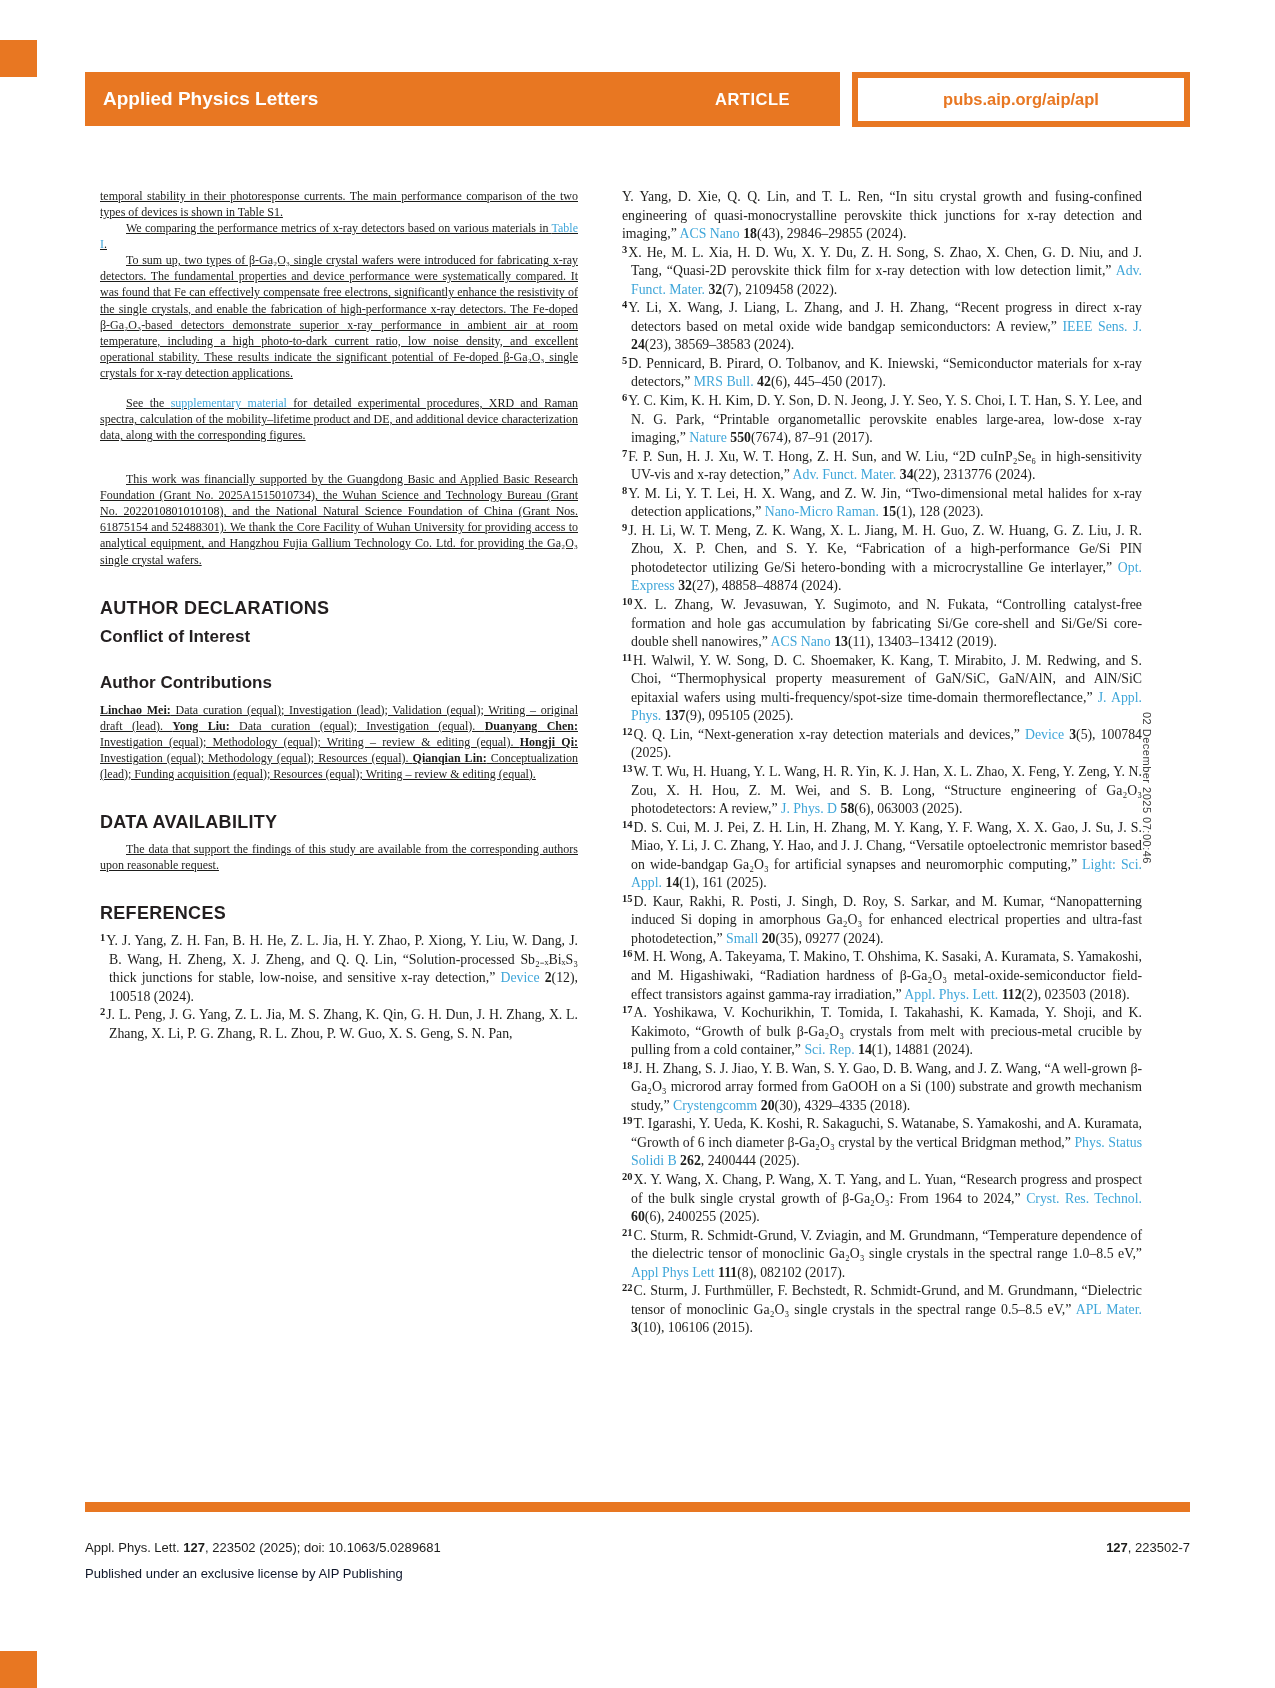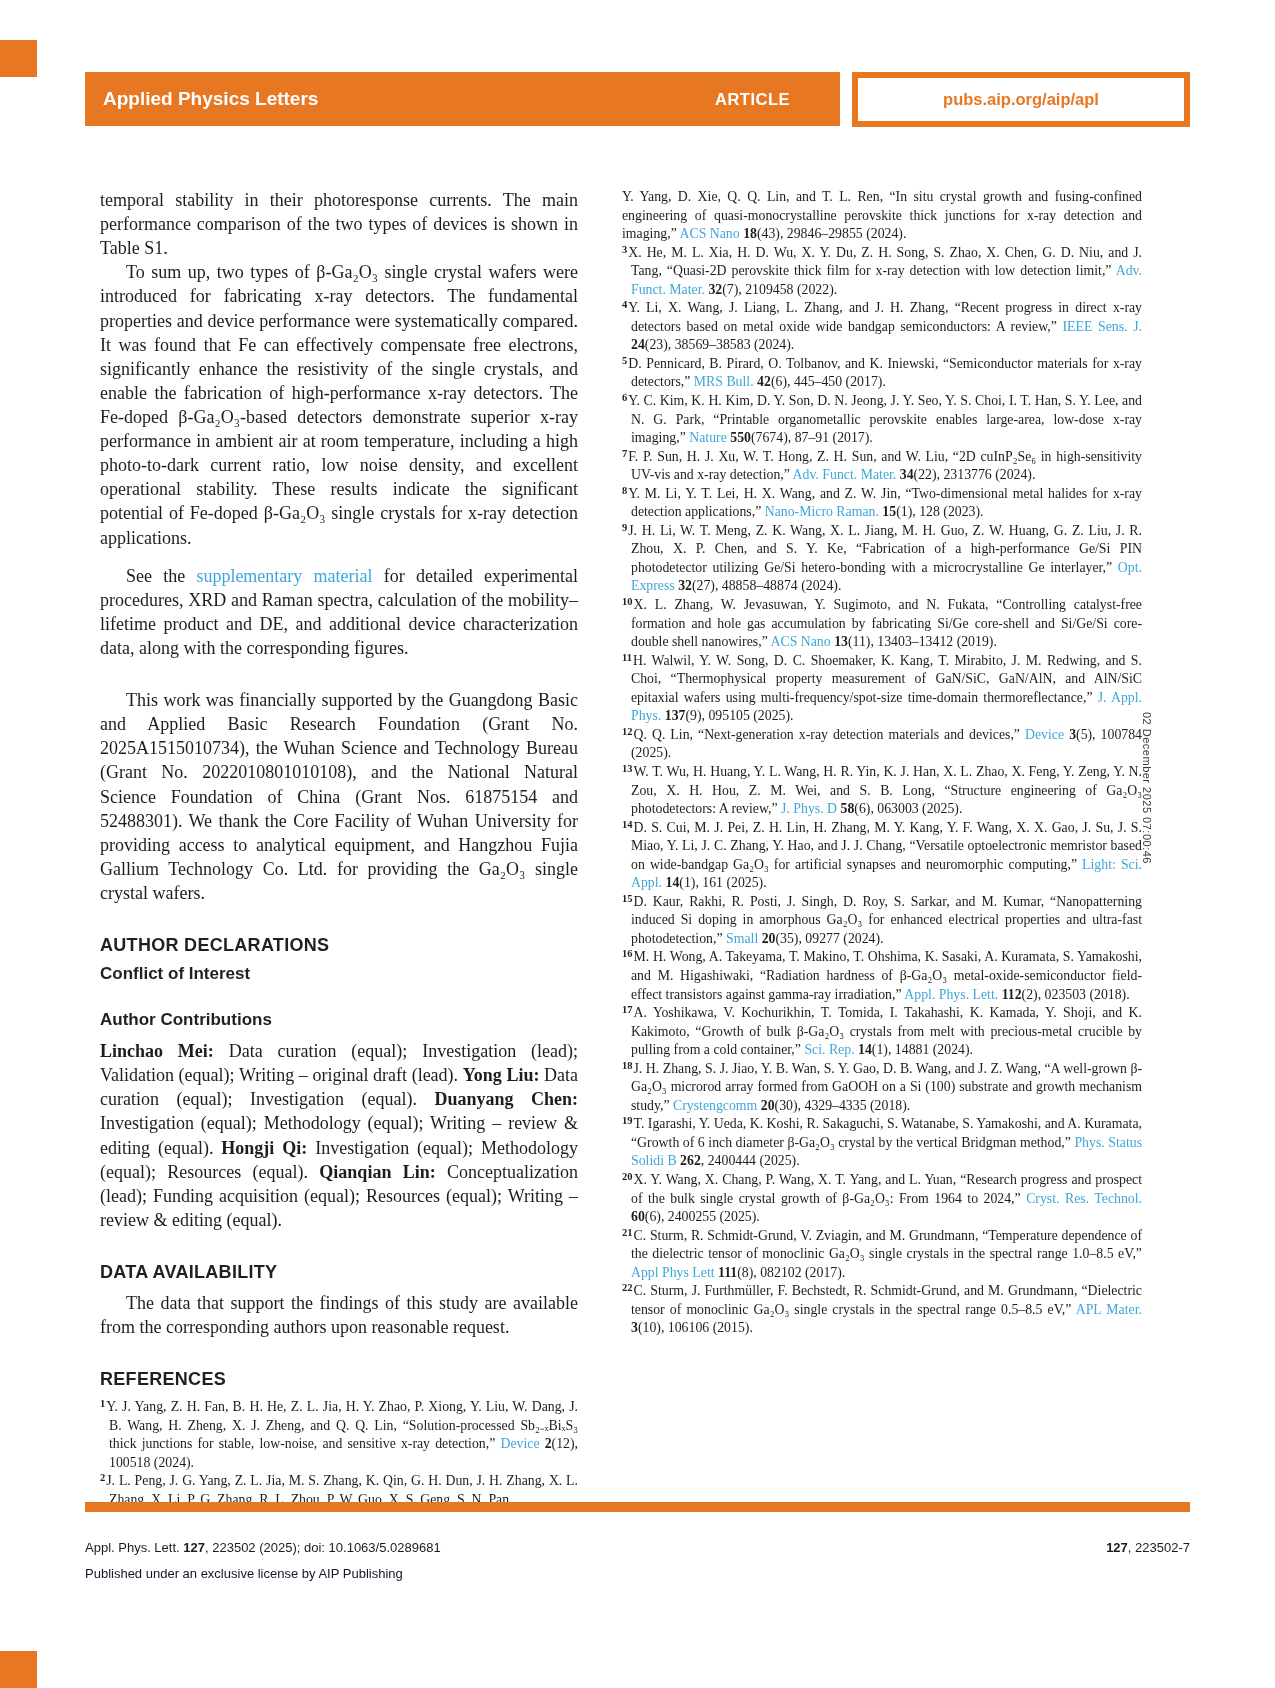--- a/index.html
+++ b/index.html
@@ -15,21 +15,21 @@
   .journal{color:#fff;font:700 19px "Liberation Sans",sans-serif;}
   .article{color:#fff;font:700 16.5px "Liberation Sans",sans-serif;letter-spacing:.5px;}
   .url-box{position:absolute;left:852px;top:72px;width:338px;height:55px;background:var(--accent);
         padding:6px;box-sizing:border-box;}
   .url-inner{background:#fff;width:100%;height:100%;display:flex;align-items:center;justify-content:center;
         font:700 16.5px "Liberation Sans",sans-serif;color:var(--accent);}
   .columns{position:absolute;left:100px;top:188px;display:flex;gap:44px;}
   .col-left{width:478px;}
   .col-right{width:520px;}
   p{margin:0;text-align:justify;}
-  .p{font-size:18px;line-height:1.34;}
+  .p{font-size:12px;line-height:1.34;text-decoration:underline;}
   .indent{text-indent:26px;}
   .gap-sm{margin-top:14px;}
   .gap-lg{margin-top:28px;}
   .gap-none{margin-top:2px !important;}
   .h1{font:700 18px "Liberation Sans",sans-serif;color:#231f20;margin:30px 0 8px;letter-spacing:.3px;}
   .h2{font:700 17px "Liberation Sans",sans-serif;color:#231f20;margin:26px 0 9px;}
   .ref,.refcont{font-size:13.8px;line-height:1.345;}
   .ref{padding-left:9px;text-indent:-9px;}
   .refnum{font-weight:700;font-size:10.5px;position:relative;top:-4px;padding-right:1px;}
   .link{color:var(--link);}
@@ -53,20 +53,21 @@
     <span class="article">ARTICLE</span>
   </div>
 
   <div class="url-box">
     <span class="url-inner">pubs.aip.org/aip/apl</span>
   </div>
 
   <div class="columns">
     <div class="col col-left" id="col-left">
         <p class="p"><span>temporal stability in their photoresponse currents. The main performance comparison of the two types of devices is shown in Table S1.</span></p>
+        <p class="p indent"><span>We comparing the performance metrics of x-ray detectors based on various materials in </span><span class="link">Table I</span><span>.</span></p>
         <p class="p indent"><span>To sum up, two types of β-Ga₂O₃ single crystal wafers were introduced for fabricating x-ray detectors. The fundamental properties and device performance were systematically compared. It was found that Fe can effectively compensate free electrons, significantly enhance the resistivity of the single crystals, and enable the fabrication of high-performance x-ray detectors. The Fe-doped β-Ga₂O₃-based detectors demonstrate superior x-ray performance in ambient air at room temperature, including a high photo-to-dark current ratio, low noise density, and excellent operational stability. These results indicate the significant potential of Fe-doped β-Ga₂O₃ single crystals for x-ray detection applications.</span></p>
         <p class="p indent gap-sm"><span>See the </span><span class="link">supplementary material</span><span> for detailed experimental procedures, XRD and Raman spectra, calculation of the mobility–lifetime product and DE, and additional device characterization data, along with the corresponding figures.</span></p>
         <p class="p indent gap-lg"><span>This work was financially supported by the Guangdong Basic and Applied Basic Research Foundation (Grant No. 2025A1515010734), the Wuhan Science and Technology Bureau (Grant No. 2022010801010108), and the National Natural Science Foundation of China (Grant Nos. 61875154 and 52488301). We thank the Core Facility of Wuhan University for providing access to analytical equipment, and Hangzhou Fujia Gallium Technology Co. Ltd. for providing the Ga₂O₃ single crystal wafers.</span></p>
         <div class="h1">AUTHOR DECLARATIONS</div>
         <div class="h2 gap-none">Conflict of Interest</div>
         <div class="h2">Author Contributions</div>
         <p class="p"><span class="b">Linchao Mei:</span><span> Data curation (equal); Investigation (lead); Validation (equal); Writing – original draft (lead). </span><span class="b">Yong Liu:</span><span> Data curation (equal); Investigation (equal). </span><span class="b">Duanyang Chen:</span><span> Investigation (equal); Methodology (equal); Writing – review &amp; editing (equal). </span><span class="b">Hongji Qi:</span><span> Investigation (equal); Methodology (equal); Resources (equal). </span><span class="b">Qianqian Lin:</span><span> Conceptualization (lead); Funding acquisition (equal); Resources (equal); Writing – review &amp; editing (equal).</span></p>
         <div class="h1">DATA AVAILABILITY</div>
         <p class="p indent"><span>The data that support the findings of this study are available from the corresponding authors upon reasonable request.</span></p>
         <div class="h1">REFERENCES</div>

